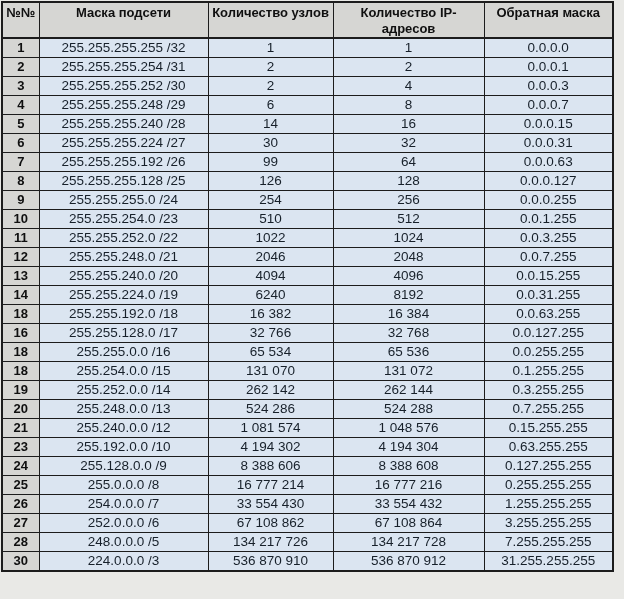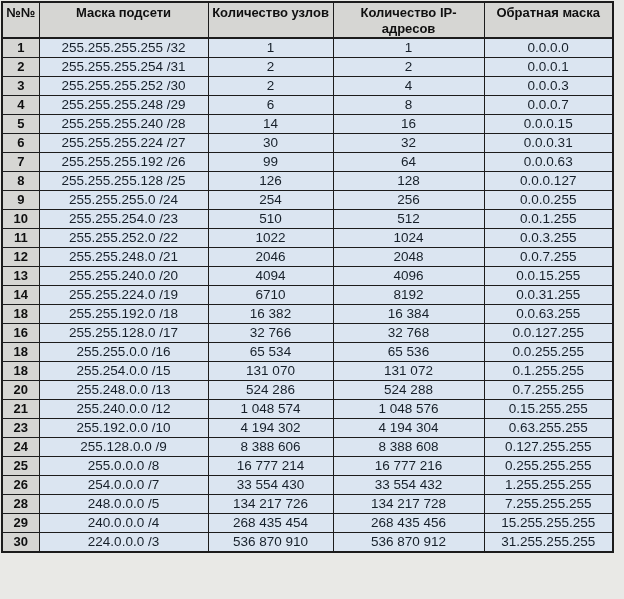--- a/index.html
+++ b/index.html
@@ -177,21 +177,21 @@
         <tr>
           <td class="num-col">13</td>
           <td>255.255.240.0 /20</td>
           <td>4094</td>
           <td>4096</td>
           <td>0.0.15.255</td>
         </tr>
         <tr>
           <td class="num-col">14</td>
           <td>255.255.224.0 /19</td>
-          <td>6710</td>
+          <td>6240</td>
           <td>8192</td>
           <td>0.0.31.255</td>
         </tr>
         <tr>
           <td class="num-col">18</td>
           <td>255.255.192.0 /18</td>
           <td>16 382</td>
           <td>16 384</td>
           <td>0.0.63.255</td>
         </tr>
@@ -210,30 +210,37 @@
           <td>0.0.255.255</td>
         </tr>
         <tr>
           <td class="num-col">18</td>
           <td>255.254.0.0 /15</td>
           <td>131 070</td>
           <td>131 072</td>
           <td>0.1.255.255</td>
         </tr>
         <tr>
+          <td class="num-col">19</td>
+          <td>255.252.0.0 /14</td>
+          <td>262 142</td>
+          <td>262 144</td>
+          <td>0.3.255.255</td>
+        </tr>
+        <tr>
           <td class="num-col">20</td>
           <td>255.248.0.0 /13</td>
           <td>524 286</td>
           <td>524 288</td>
           <td>0.7.255.255</td>
         </tr>
         <tr>
           <td class="num-col">21</td>
           <td>255.240.0.0 /12</td>
-          <td>1 048 574</td>
+          <td>1 081 574</td>
           <td>1 048 576</td>
           <td>0.15.255.255</td>
         </tr>
         <tr>
           <td class="num-col">23</td>
           <td>255.192.0.0 /10</td>
           <td>4 194 302</td>
           <td>4 194 304</td>
           <td>0.63.255.255</td>
         </tr>
@@ -252,34 +259,34 @@
           <td>0.255.255.255</td>
         </tr>
         <tr>
           <td class="num-col">26</td>
           <td>254.0.0.0 /7</td>
           <td>33 554 430</td>
           <td>33 554 432</td>
           <td>1.255.255.255</td>
         </tr>
         <tr>
+          <td class="num-col">27</td>
+          <td>252.0.0.0 /6</td>
+          <td>67 108 862</td>
+          <td>67 108 864</td>
+          <td>3.255.255.255</td>
+        </tr>
+        <tr>
           <td class="num-col">28</td>
           <td>248.0.0.0 /5</td>
           <td>134 217 726</td>
           <td>134 217 728</td>
           <td>7.255.255.255</td>
         </tr>
         <tr>
-          <td class="num-col">29</td>
-          <td>240.0.0.0 /4</td>
-          <td>268 435 454</td>
-          <td>268 435 456</td>
-          <td>15.255.255.255</td>
-        </tr>
-        <tr>
           <td class="num-col">30</td>
           <td>224.0.0.0 /3</td>
           <td>536 870 910</td>
           <td>536 870 912</td>
           <td>31.255.255.255</td>
         </tr>
       </tbody>
   </table>
 </div>
 

